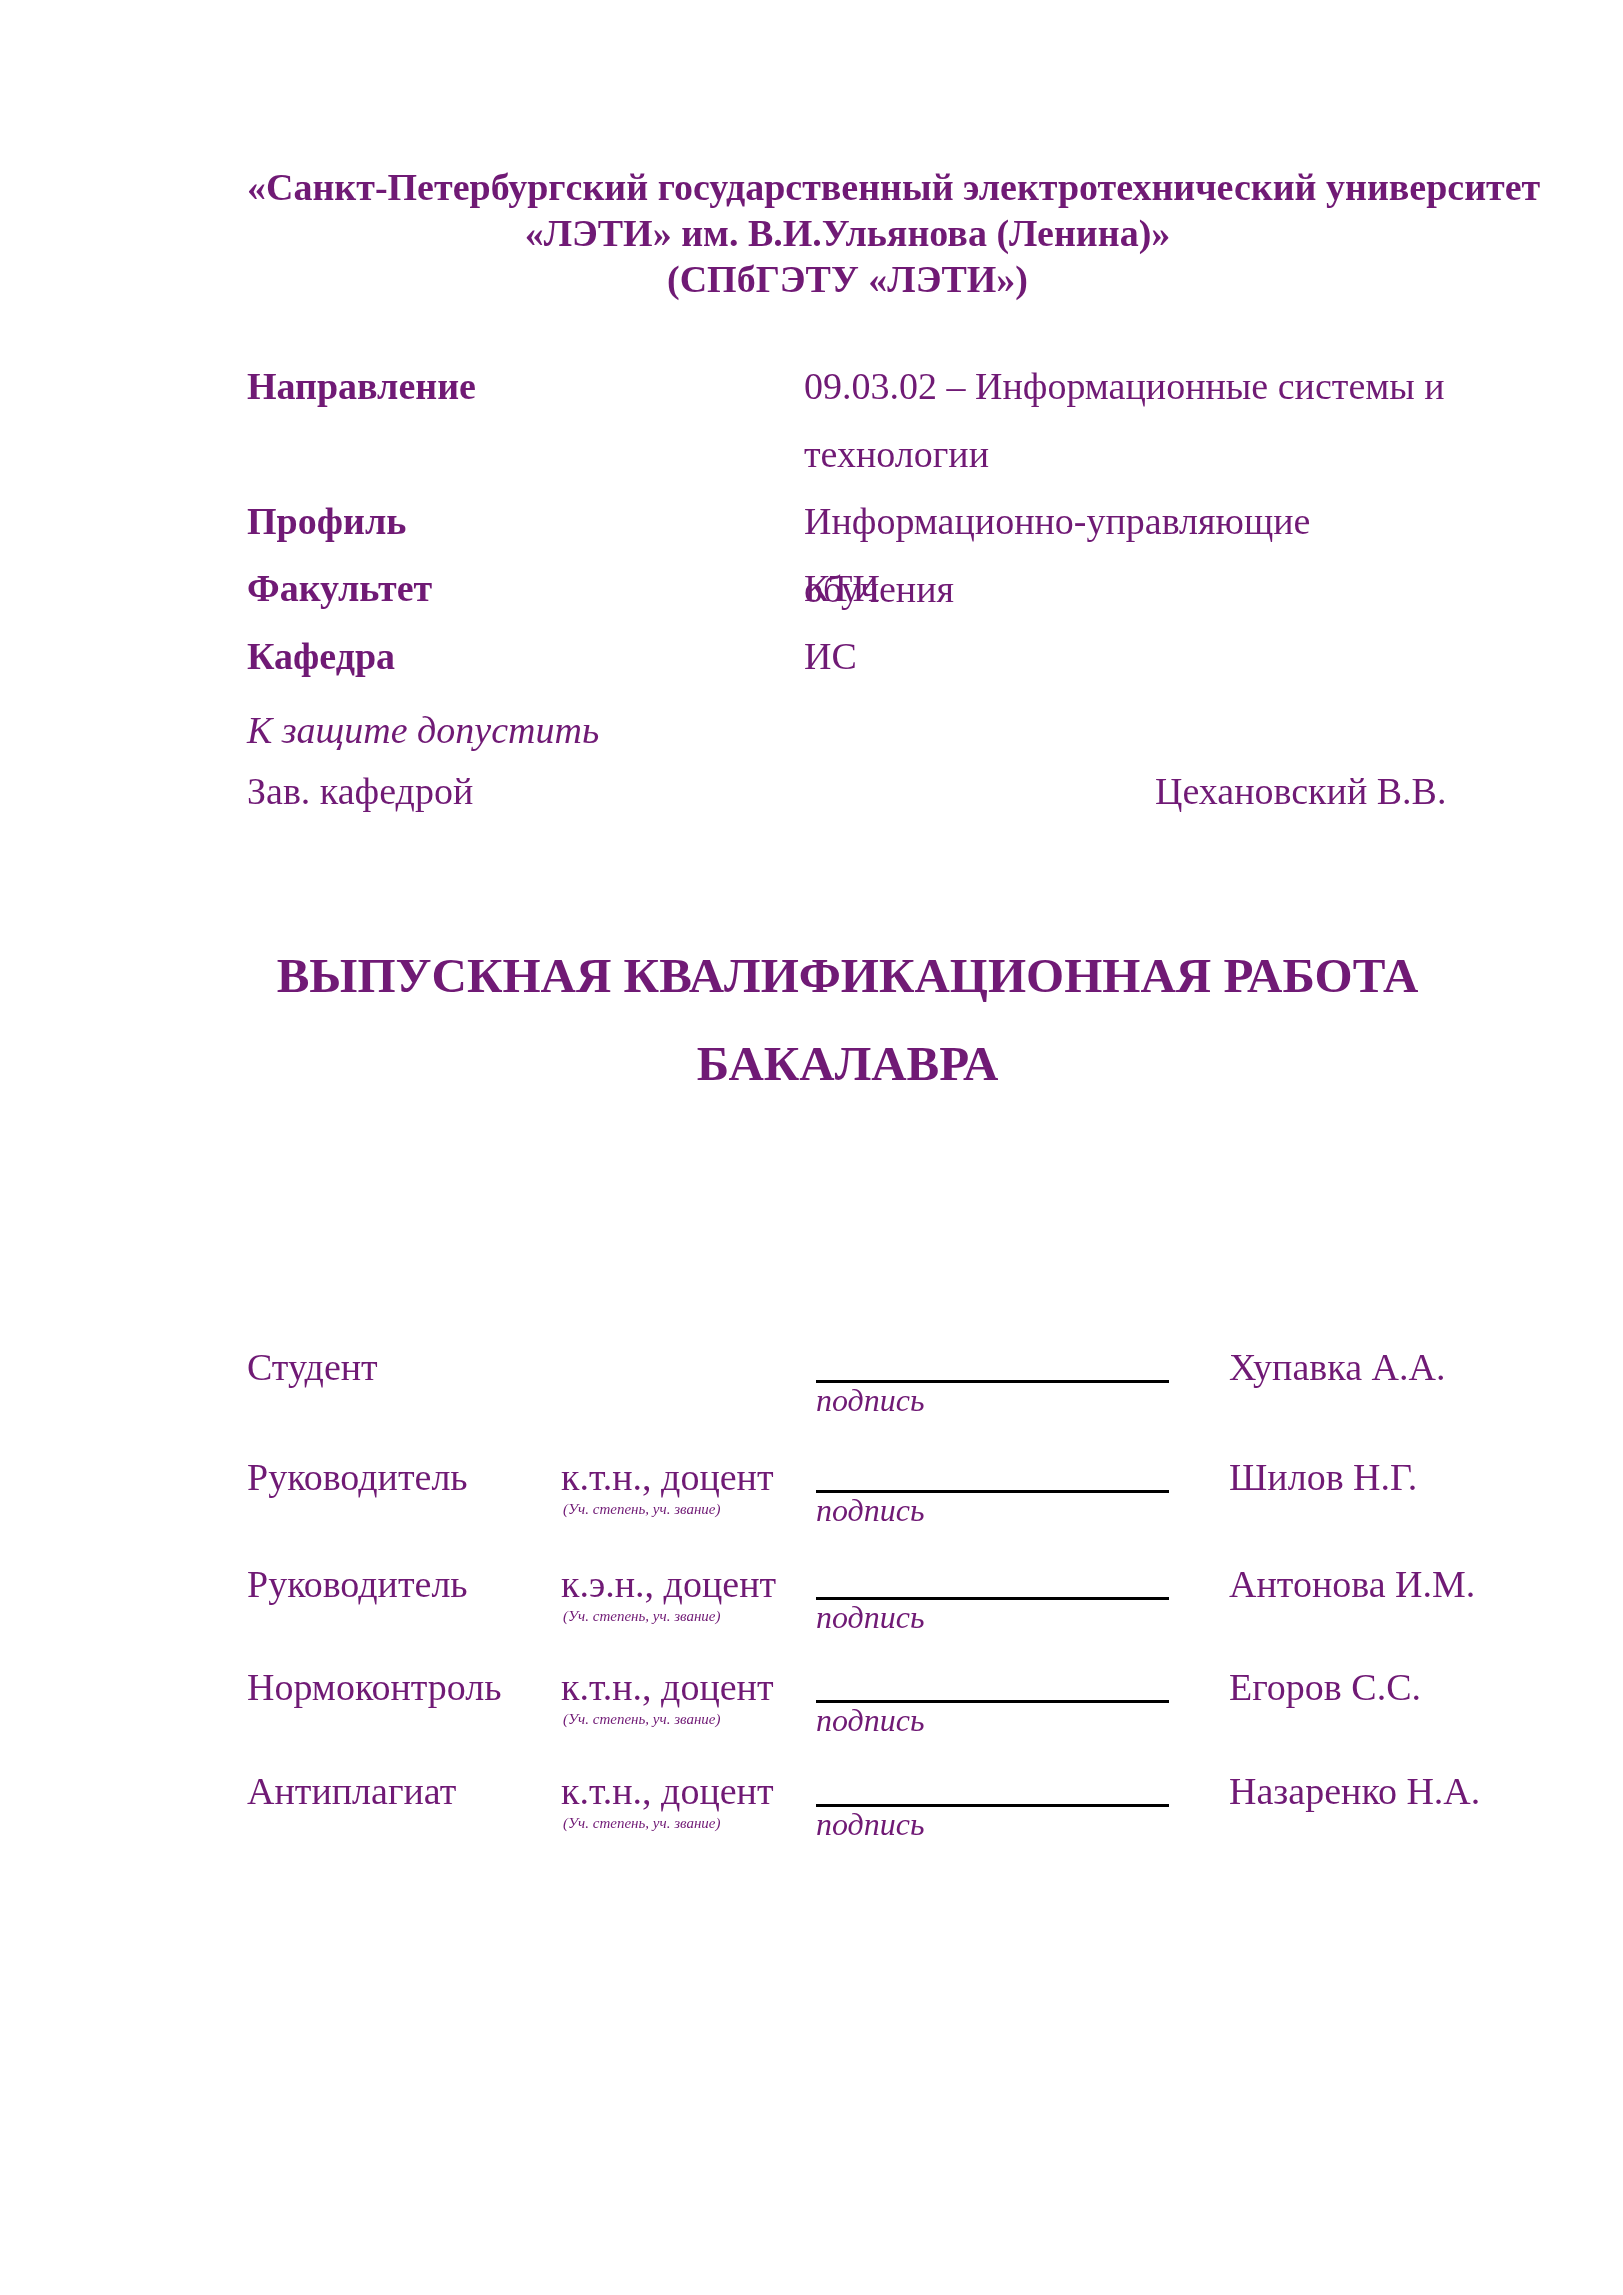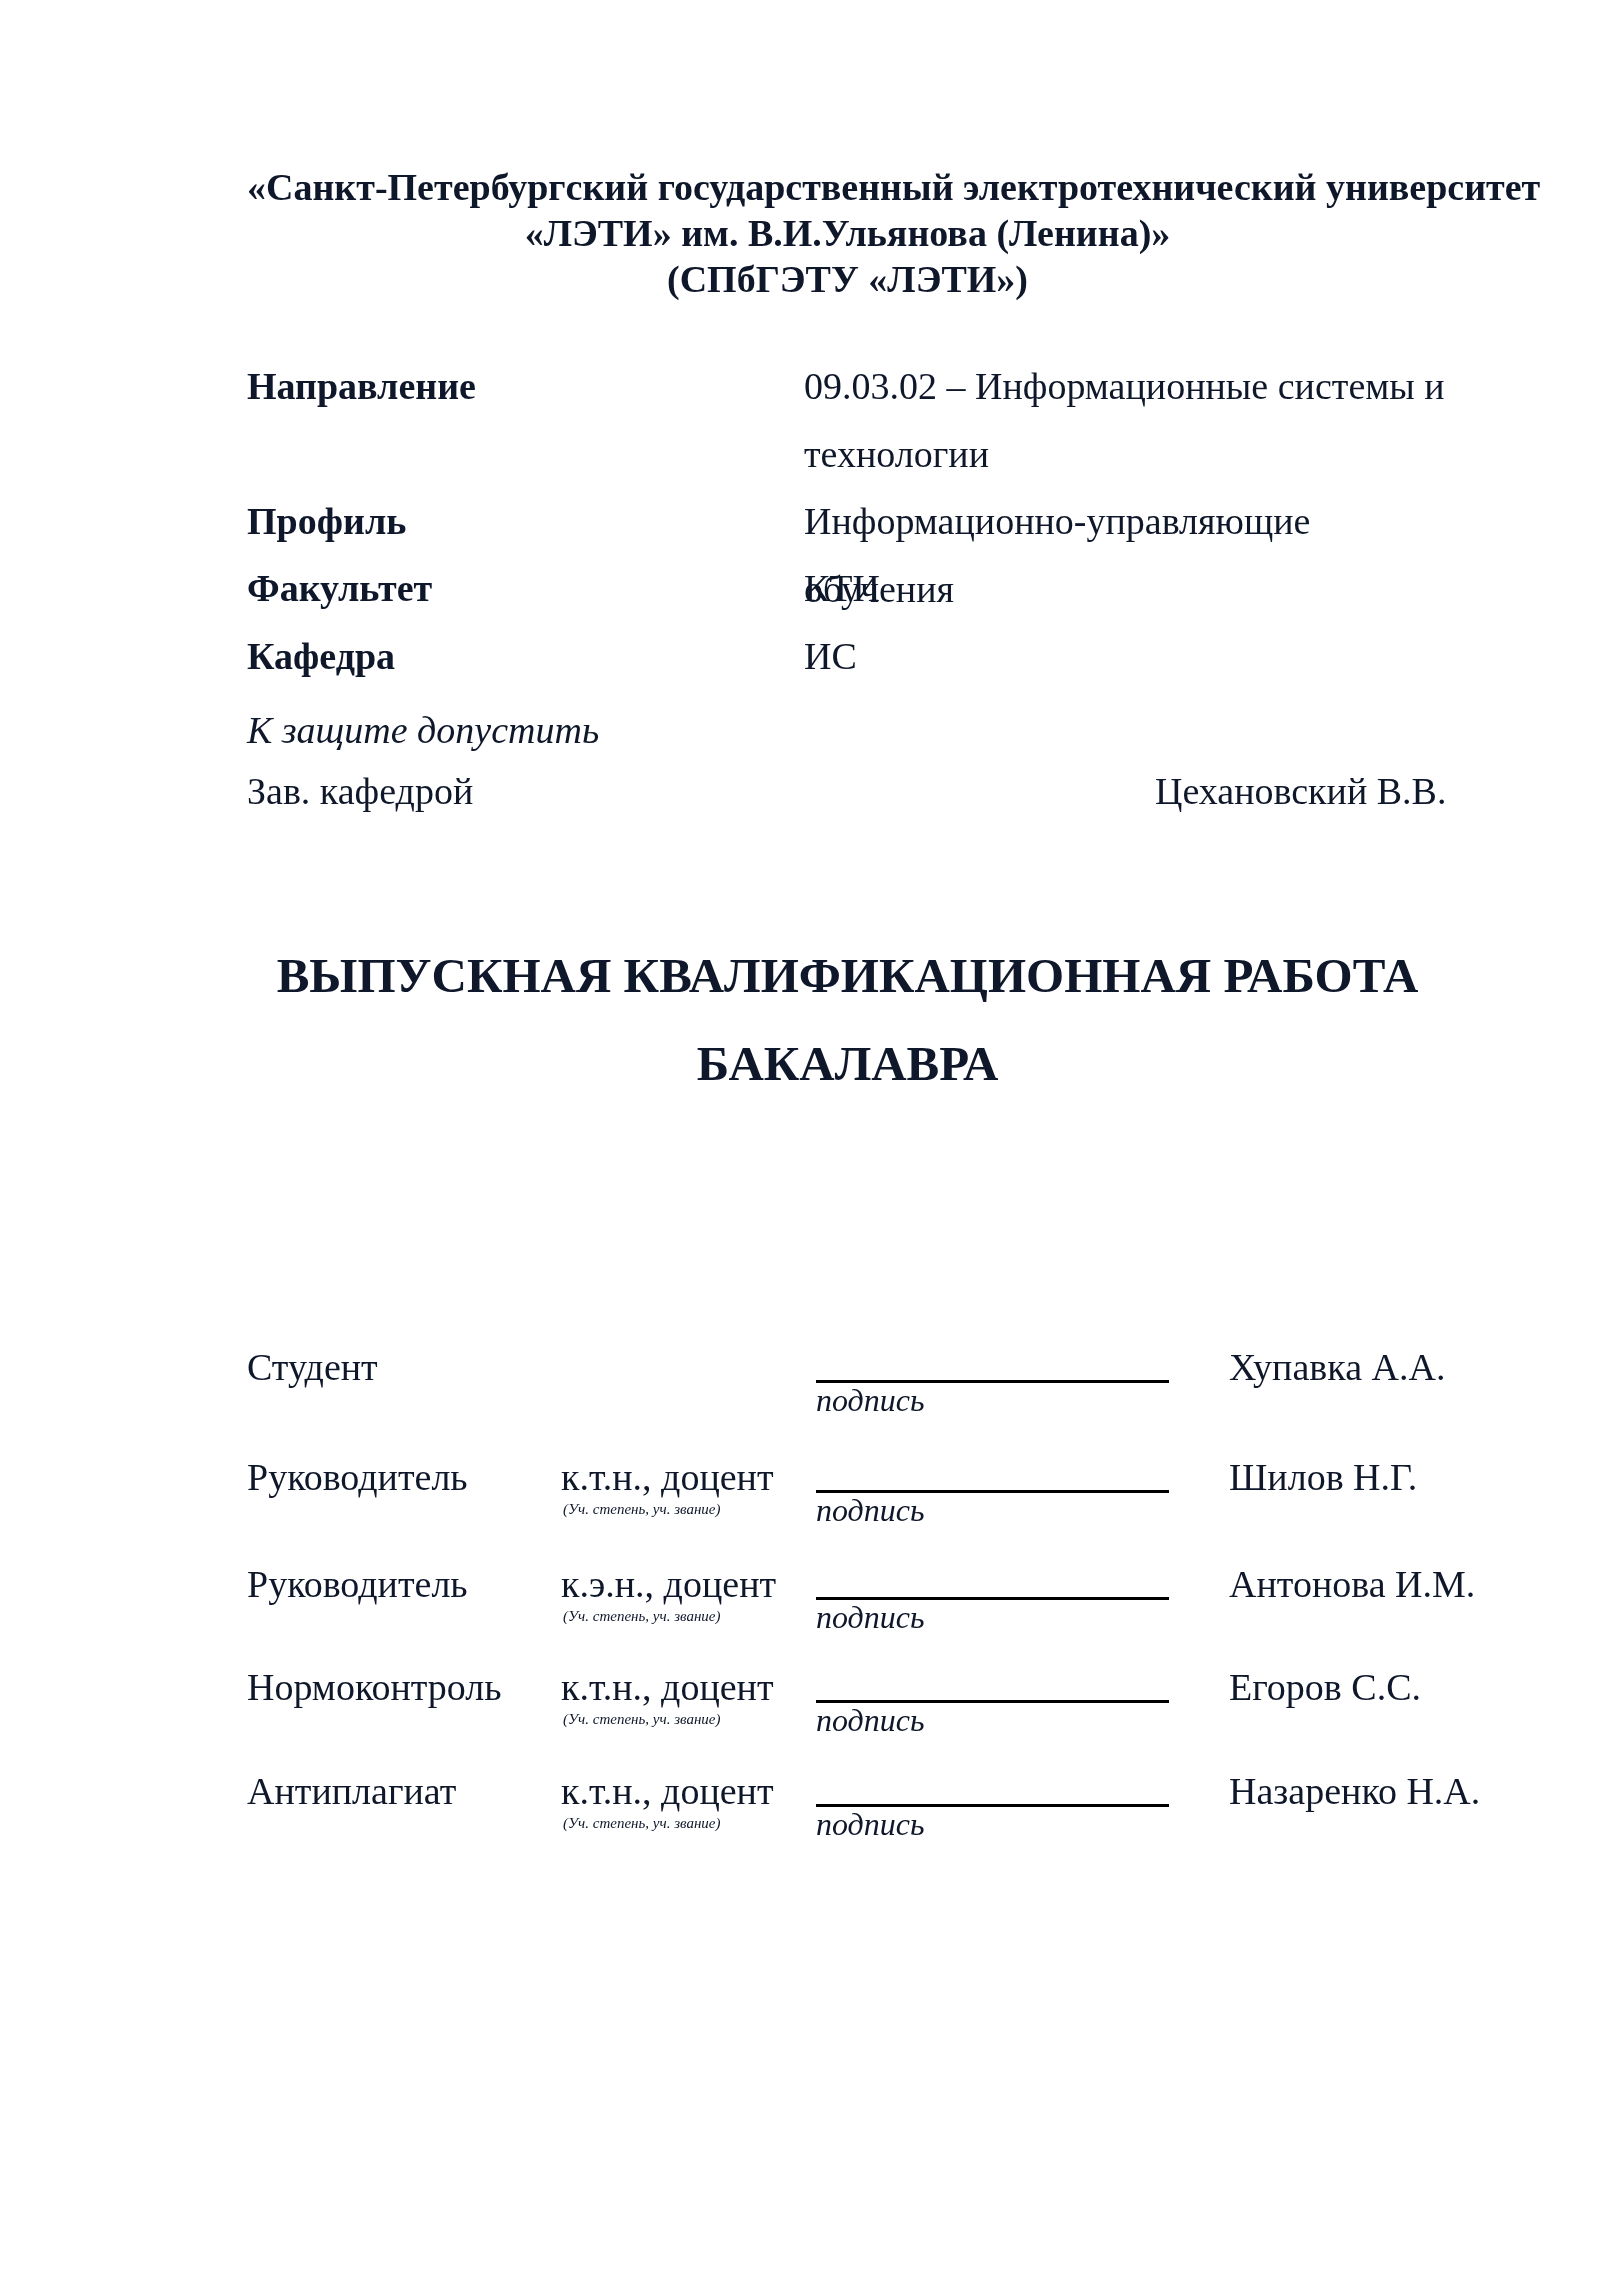--- a/index.html
+++ b/index.html
@@ -2,21 +2,21 @@
 <html style="font-size:12.6px"><head>
 <meta charset="utf-8">
 <style>
   html, body { margin: 0; padding: 0; background: #e8e8e8; }
   .page {
     position: relative;
     width: 1623px;
     height: 2295px;
     margin: 0 auto;
     background: #ffffff;
-    color: #0f172a;
+    color: #701a75;
     font-family: "Liberation Serif", "DejaVu Serif", serif;
     font-size: 38px;
     overflow: hidden;
   }
   .content { position: absolute; left: 247px; width: 1201px; }
 
   
   .uni-header { top: 164px; text-align: center; font-weight: bold; line-height: 46px; }
   .uni-header div { white-space: nowrap; }
 

